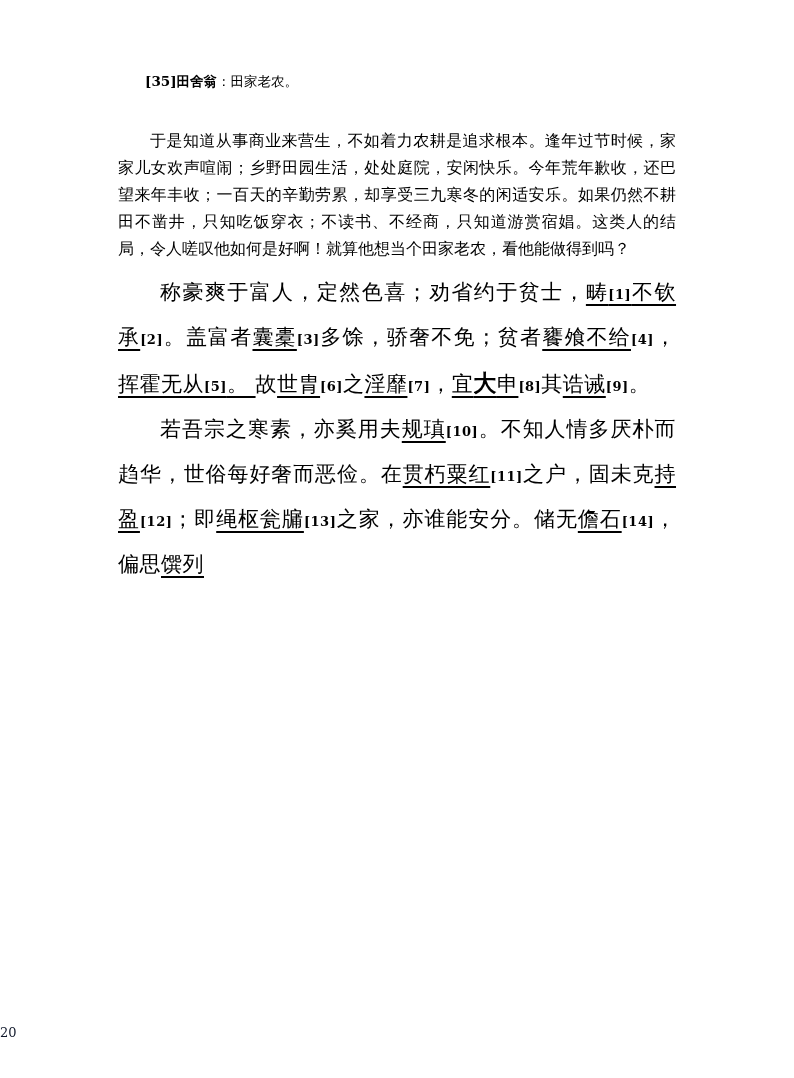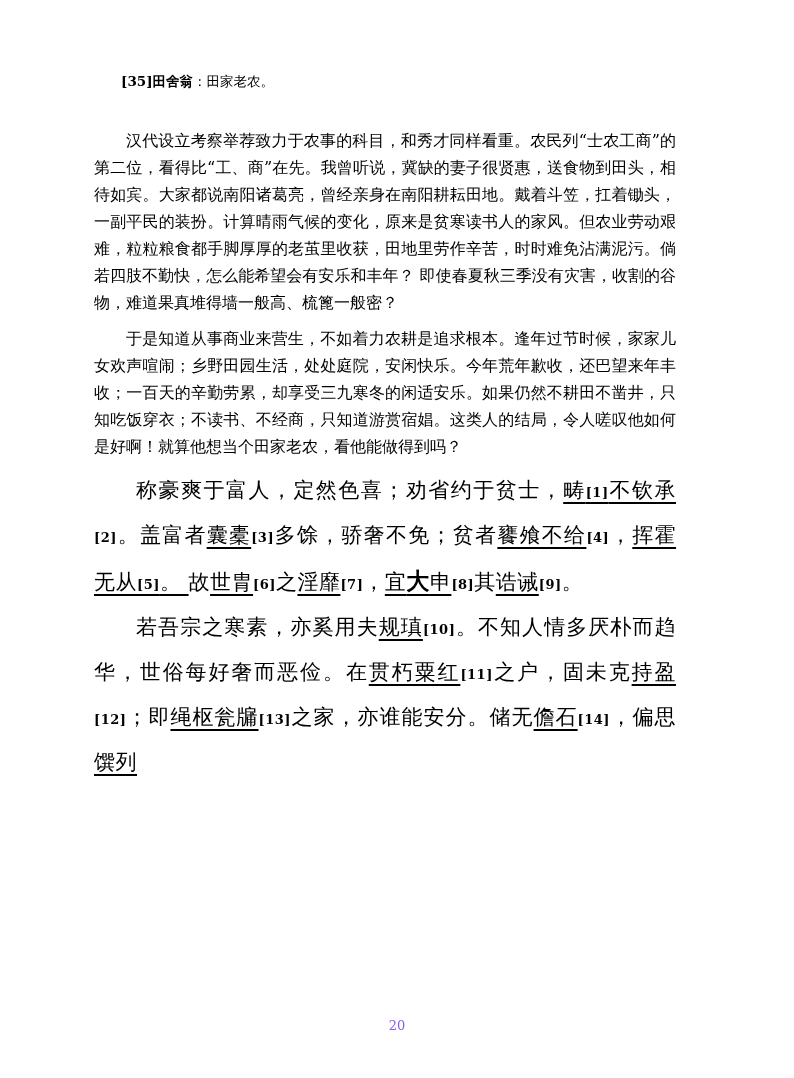--- a/index.html
+++ b/index.html
@@ -1,21 +1,21 @@
 <!DOCTYPE html>
 <html><head>
 <meta charset="utf-8">
 <style>
   html,body{margin:0;padding:0;background:#ffffff;}
   .page{
     position:relative;
     width:794px;height:1078px;
     background:#ffffff;
     box-sizing:border-box;
-    padding:72px 118px 0 94px;
+    padding:72px 118px 0 118px;
     color:#000;
     font-family:"DejaVu Serif","Liberation Serif",serif;
     overflow:hidden;
   }
   .footnote{
     font-size:13.5px;
     line-height:19px;
     text-indent:2em;
     margin:0 0 36px 0;
   }
@@ -59,36 +59,35 @@
     font-weight:bold;
     font-size:0.62em;
   }
   .big-bold{
     font-weight:bold;
     font-size:1.1em;
   }
   .page-number{
     position:absolute;
     left:0;right:0;
-    bottom:45px;
-    text-align:center;
+    bottom:38px;
+    text-align:left;
     font-size:13px;
-    color:#8b5cf6;
+    color:#0f172a;
   }
 </style>
 </head>
 <body>
 
 <div class="page">
 
   <p class="footnote"><b>[35]</b><b>田舍翁</b><span>：</span><span>田家老农。</span></p>
 
 
   <div id="translation-body">
-      <p class="trans-p">汉代设立考察举荐致力于农事的科目，和秀才同样看重。农民列“士农工商”的第二位，看得比“工、商”在先。我曾听说，冀缺的妻子很贤惠，送食物到田头，相待如宾。大家都说南阳诸葛亮，曾经亲身在南阳耕耘田地。戴着斗笠，扛着锄头，一副平民的装扮。计算晴雨气候的变化，原来是贫寒读书人的家风。但农业劳动艰难，粒粒粮食都手脚厚厚的老茧里收获，田地里劳作辛苦，时时难免沾满泥污。倘若四肢不勤快，怎么能希望会有安乐和丰年？ 即使春夏秋三季没有灾害，收割的谷物，难道果真堆得墙一般高、梳篦一般密？</p>
       <p class="trans-p">于是知道从事商业来营生，不如着力农耕是追求根本。逢年过节时候，家家儿女欢声喧闹；乡野田园生活，处处庭院，安闲快乐。今年荒年歉收，还巴望来年丰收；一百天的辛勤劳累，却享受三九寒冬的闲适安乐。如果仍然不耕田不凿井，只知吃饭穿衣；不读书、不经商，只知道游赏宿娼。这类人的结局，令人嗟叹他如何是好啊！就算他想当个田家老农，看他能做得到吗？</p>
     </div>
 
 
   <div id="classical-body">
       <p class="classic-p"><span>称豪爽于富人，定然色喜；劝省约于贫士，</span><span class="u">畴</span><span class="u note">[1]</span><span class="u">不钦承</span><span class="note">[2]</span><span>。盖富者</span><span class="u">囊橐</span><span class="note">[3]</span><span>多馀，骄奢不免；贫者</span><span class="u">饔飧不给</span><span class="note">[4]</span><span>，</span><span class="u">挥霍无从</span><span class="u note">[5]</span><span class="u">。 </span><span>故</span><span class="u">世胄</span><span class="note">[6]</span><span>之</span><span class="u">淫靡</span><span class="note">[7]</span><span>，</span><span class="u">宜</span><span class="u big-bold">大</span><span class="u">申</span><span class="note">[8]</span><span>其</span><span class="u">诰诫</span><span class="note">[9]</span><span>。</span></p>
       <p class="classic-p"><span>若吾宗之寒素，亦奚用夫</span><span class="u">规瑱</span><span class="note">[10]</span><span>。不知人情多厌朴而趋华，世俗每好奢而恶俭。在</span><span class="u">贯朽粟红</span><span class="note">[11]</span><span>之户，固未克</span><span class="u">持盈</span><span class="note">[12]</span><span>；即</span><span class="u">绳枢瓮牖</span><span class="note">[13]</span><span>之家，亦谁能安分。储无</span><span class="u">儋石</span><span class="note">[14]</span><span>，偏思</span><span class="u">馔列</span></p>
     </div>
 
   <div class="page-number">20</div>

